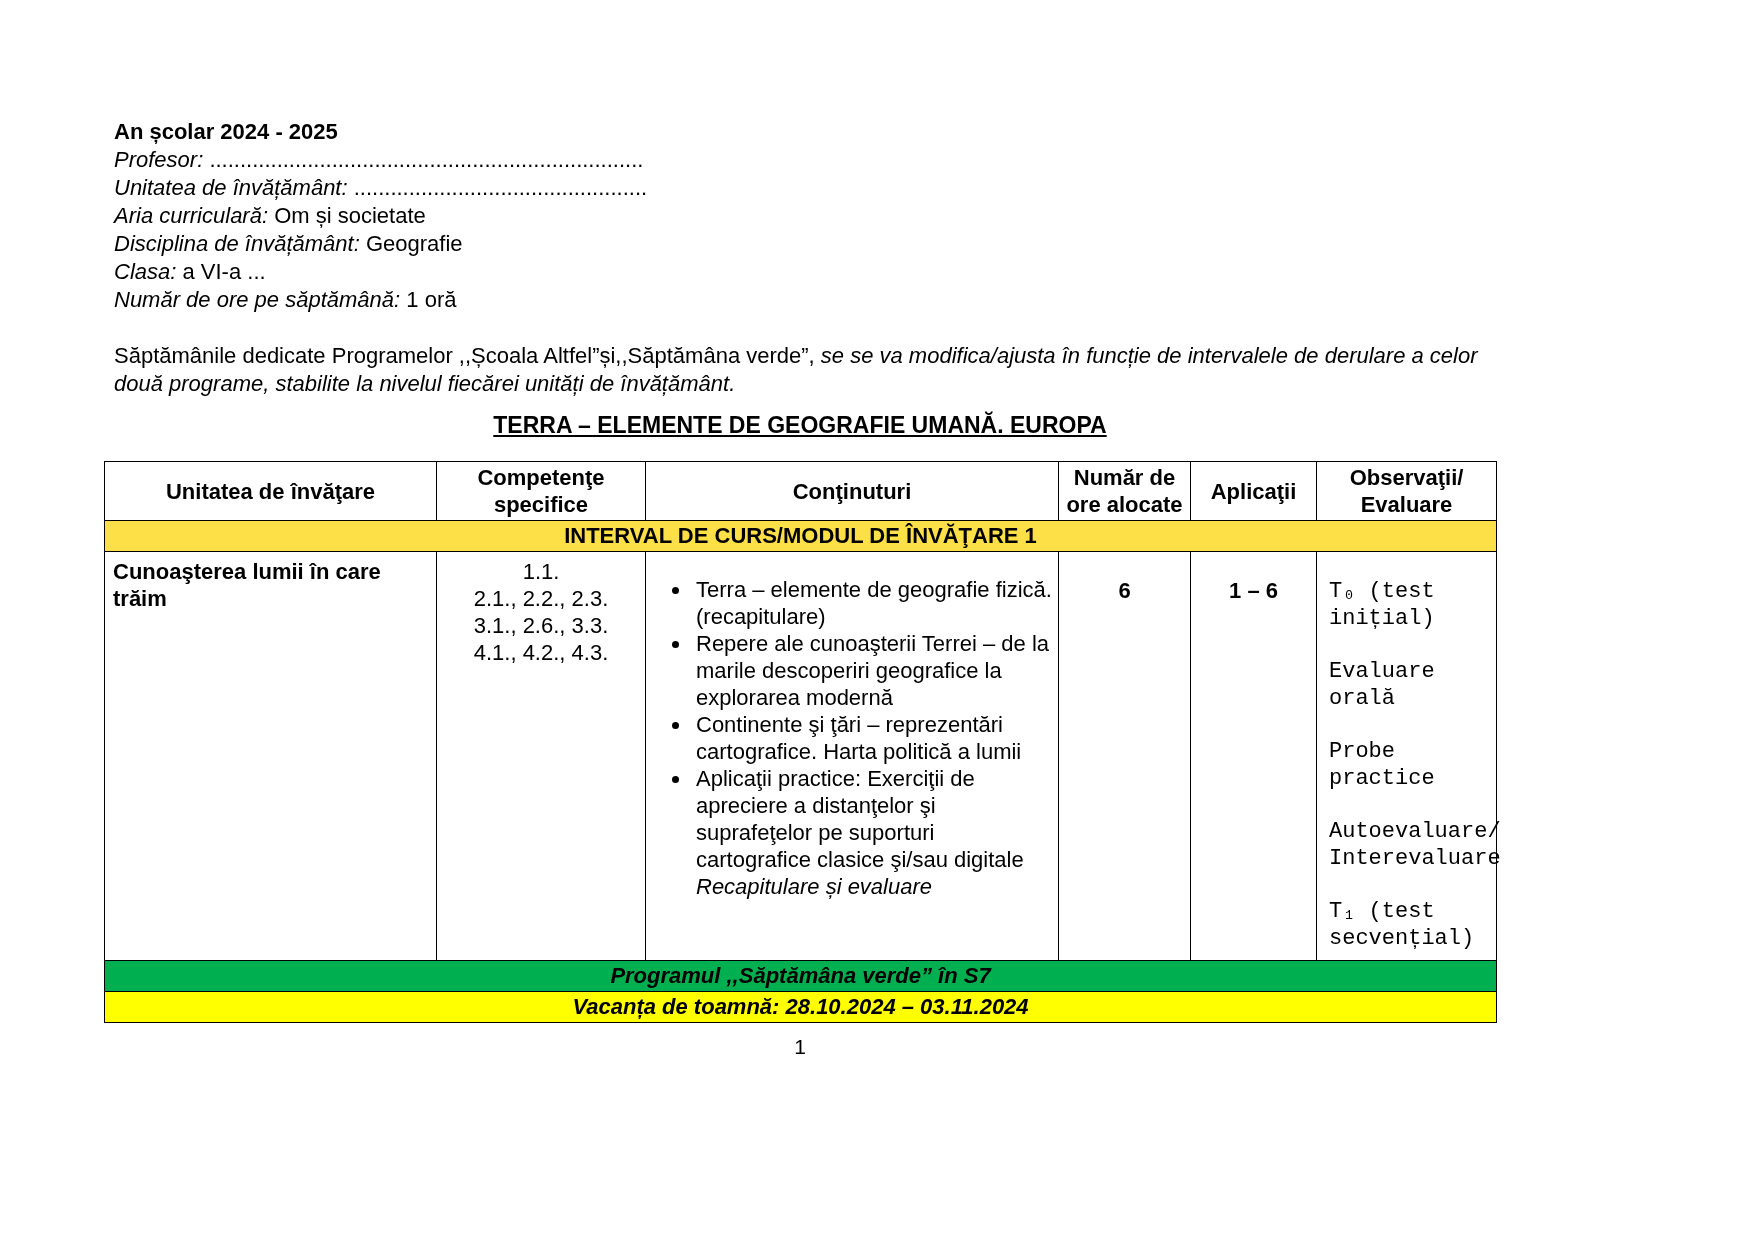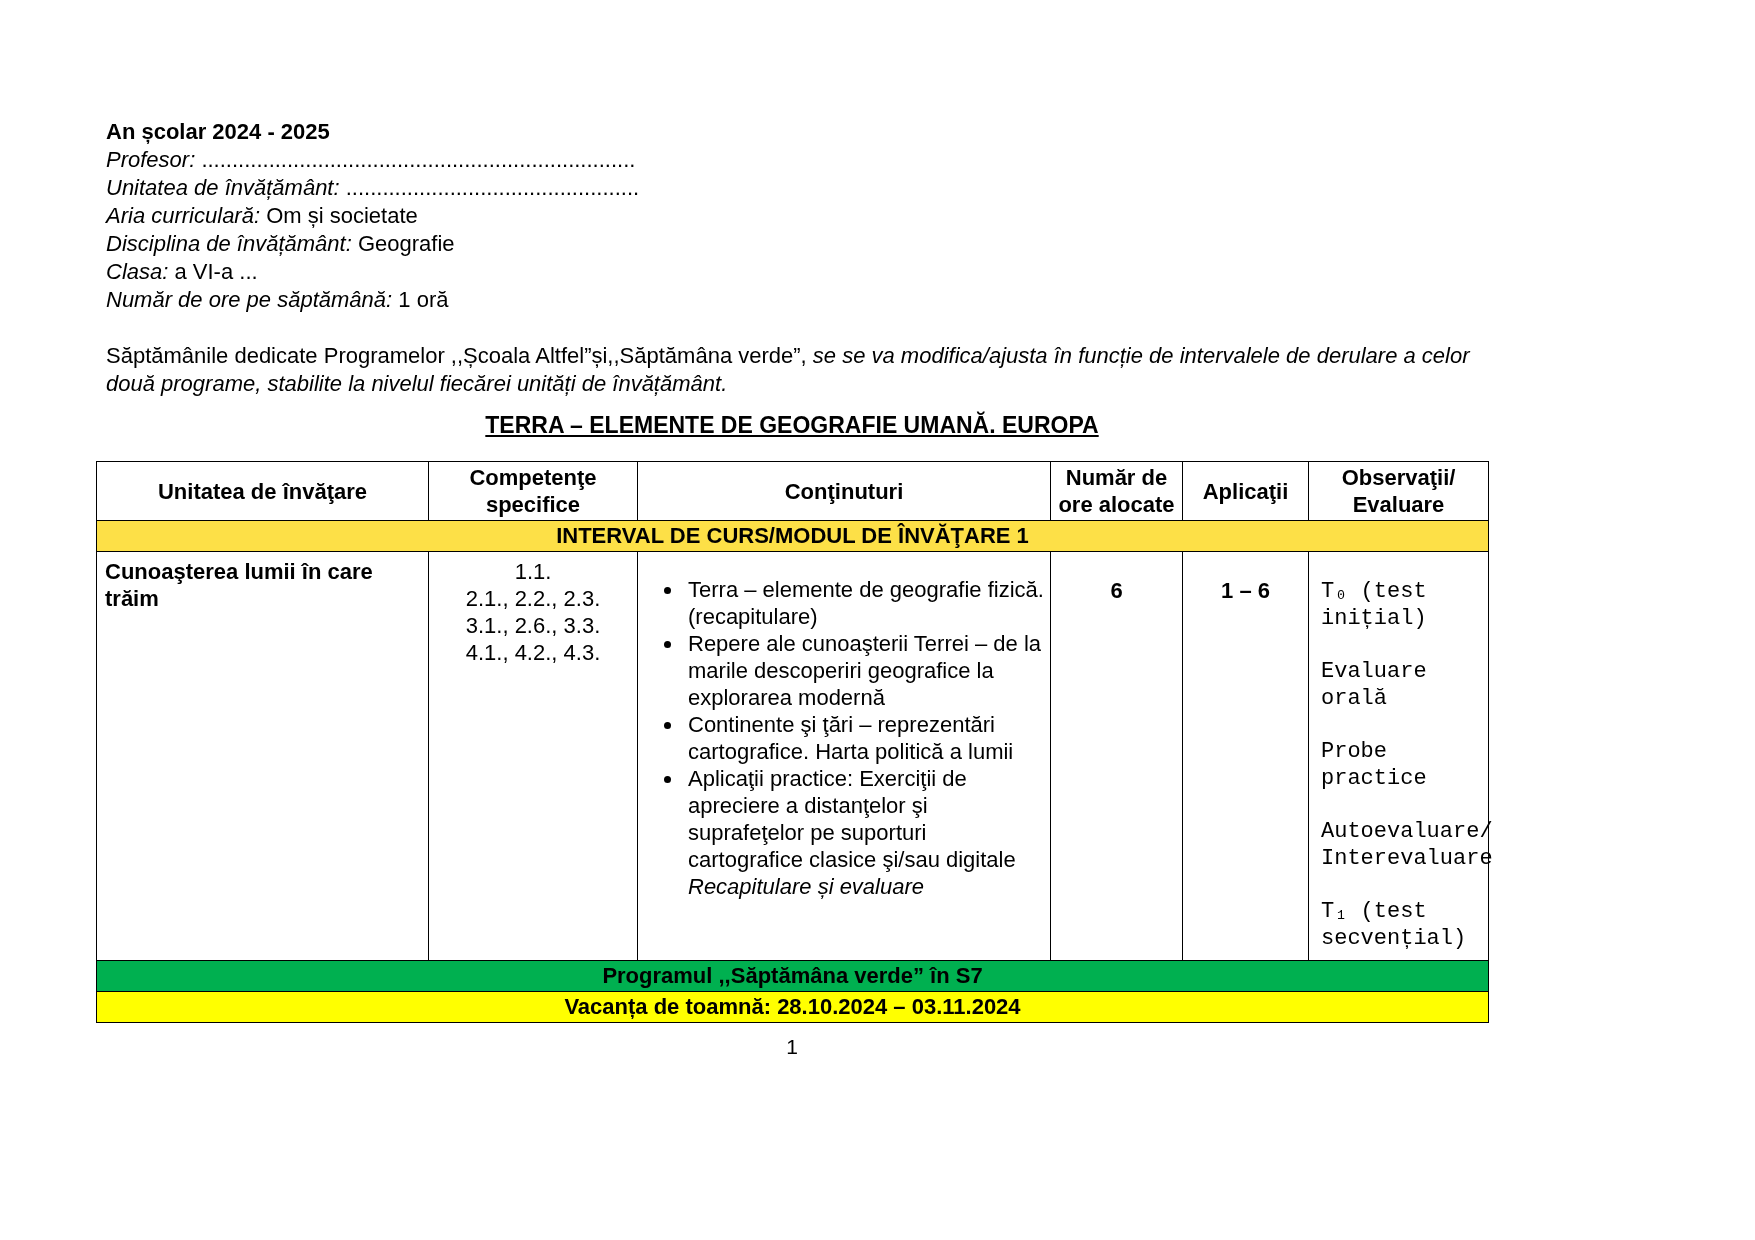--- a/index.html
+++ b/index.html
@@ -9,21 +9,21 @@
     width: 1755px;
     height: 1240px;
     background: #ffffff;
     color: #000000;
     font-family: "Liberation Sans", "DejaVu Sans", sans-serif;
     font-size: 22px;
     overflow: hidden;
   }
   .content {
     position: absolute;
-    left: 96px;
+    left: 104px;
     top: 0;
     width: 1392px;
   }
   .bold   { font-weight: bold; }
   .italic { font-style: italic; }
 
   .header-block {
     margin-top: 118px;
     margin-left: 10px;
     line-height: 28px;
@@ -74,21 +74,21 @@
     line-height: 27px;
   }
   tr.banner-row td {
     text-align: center;
     font-weight: bold;
     padding: 2px 6px;
     height: 30px;
     line-height: 26px;
     vertical-align: middle;
   }
-  tr.banner-row.italic-banner td { }
+  tr.banner-row.italic-banner td { font-style: italic; }
 
   td.cell-unit {
     font-weight: bold;
     padding: 6px 8px;
     line-height: 27px;
   }
   td.cell-comp {
     text-align: center;
     padding: 6px 4px;
     line-height: 27px;

